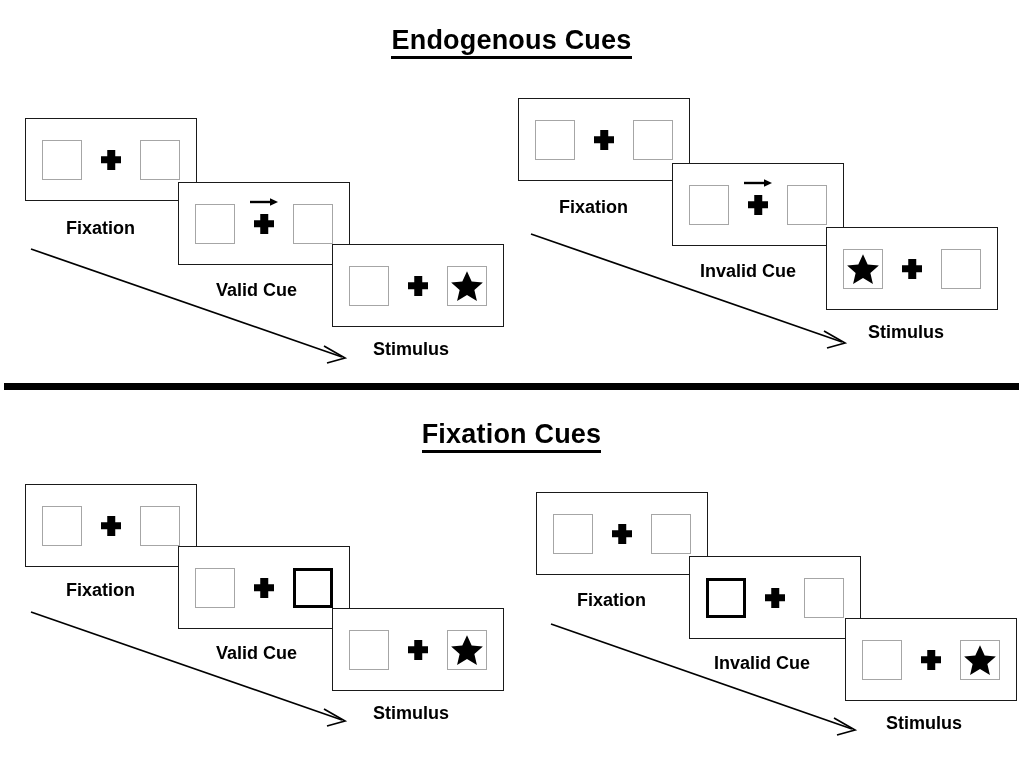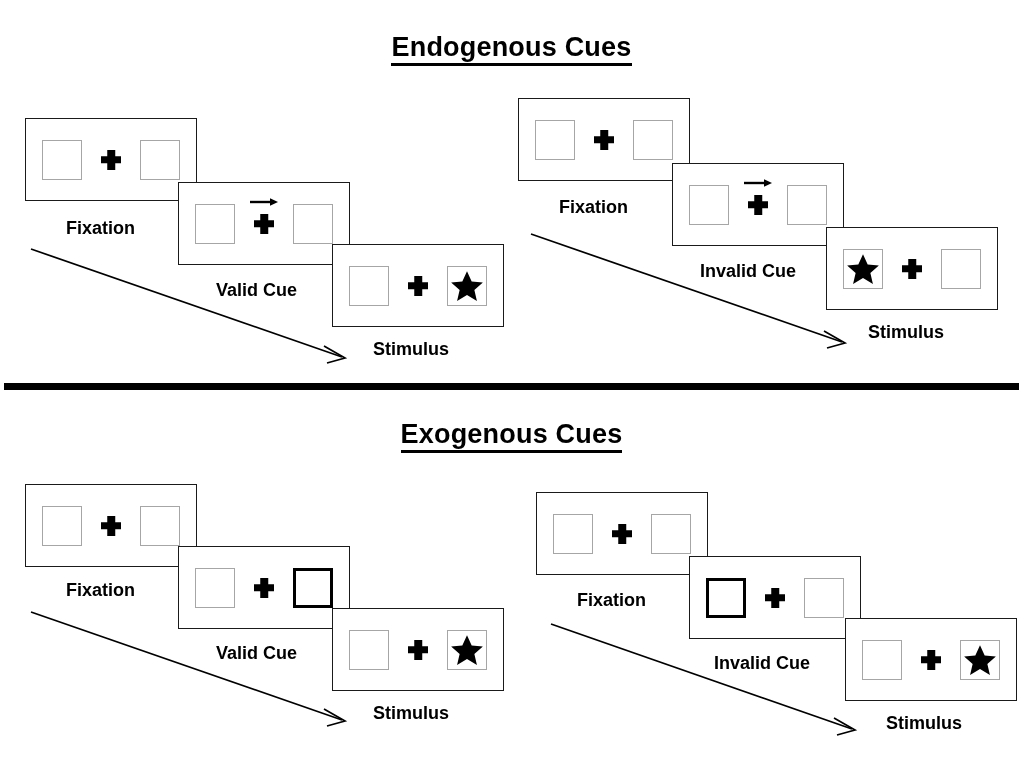--- a/index.html
+++ b/index.html
@@ -127,21 +127,21 @@
 
   
   .time-arrow {
     position: absolute;
     pointer-events: none;
   }
 </style>
 </head>
 <body>
 
-<div class="section-title" style="top:32px;">
+<div class="section-title" style="top:25px;">
   <span>Endogenous Cues</span>
 </div>
 
 <svg class="time-arrow" style="left:28px; top:245px;" width="330" height="125" viewBox="0 0 330 125">
   <line x1="3" y1="4" x2="314" y2="112" stroke="#000" stroke-width="1.7"></line>
   <polyline points="296,101 317,113 299,118" fill="none" stroke="#000" stroke-width="1.7"></polyline>
 </svg>
 
 <div class="panel" style="left:25px; top:118px; width:172px; height:83px;">
   <div class="panel-inner">
@@ -216,21 +216,21 @@
     </div>
     <div class="plus"></div>
     <div class="box"></div>
   </div>
 </div>
 <div class="caption" style="left:868px; top:322px;">Stimulus</div>
 
 <div class="divider" style="top:383px;"></div>
 
 <div class="section-title" style="top:419px;">
-  <span>Exogenous Cues</span>
+  <span>Fixation Cues</span>
 </div>
 
 <svg class="time-arrow" style="left:28px; top:608px;" width="330" height="125" viewBox="0 0 330 125">
   <line x1="3" y1="4" x2="314" y2="112" stroke="#000" stroke-width="1.7"></line>
   <polyline points="296,101 317,113 299,118" fill="none" stroke="#000" stroke-width="1.7"></polyline>
 </svg>
 
 <div class="panel" style="left:25px; top:484px; width:172px; height:83px;">
   <div class="panel-inner">
     <div class="box"></div>

